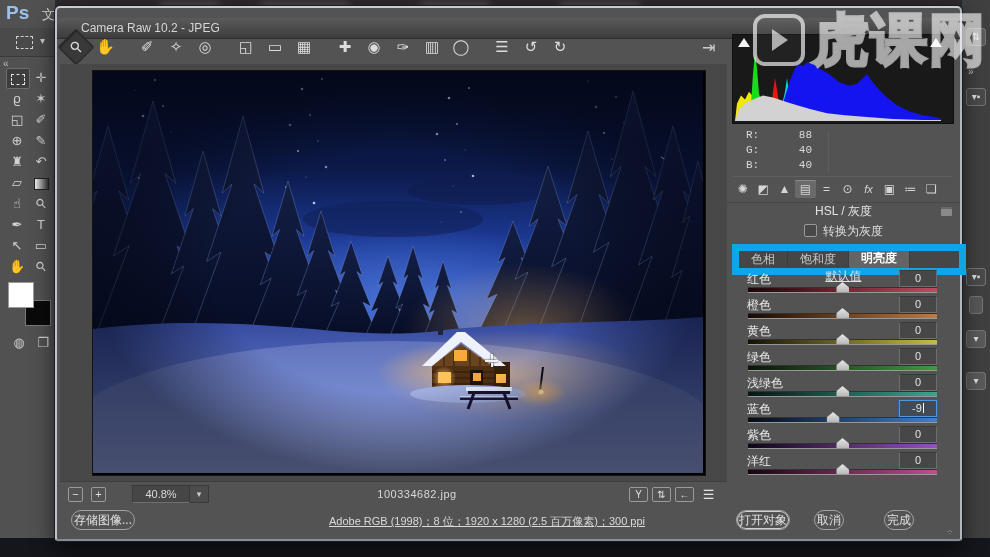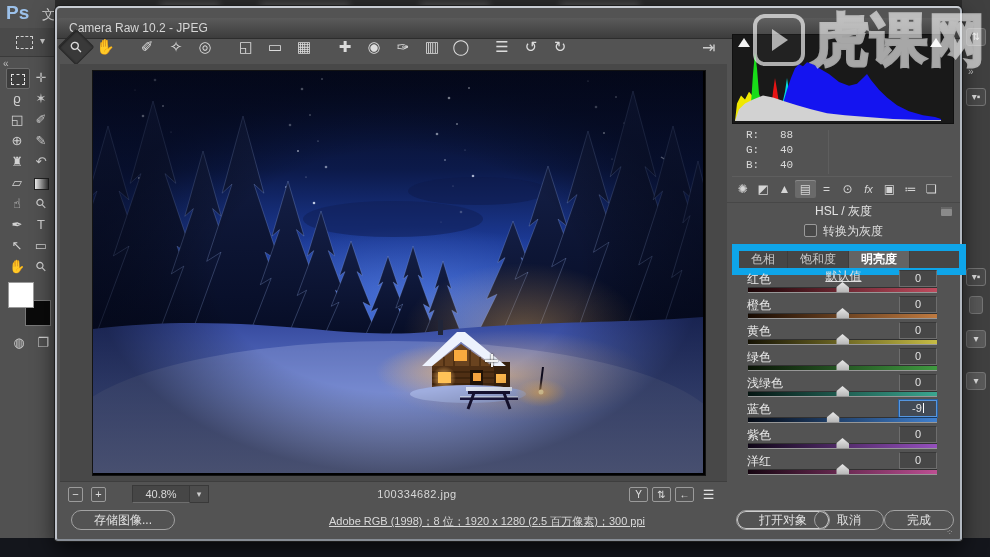--- a/index.html
+++ b/index.html
@@ -29,21 +29,21 @@
   
   #ps-right{position:absolute;left:962px;top:0;width:28px;height:540px;background:#404040;}
   .rs-btn{position:absolute;left:4px;width:18px;height:16px;background:#5a5a5a;border:1px solid #757575;border-radius:3px;color:#ddd;font-size:10px;text-align:center;line-height:15px;}
   .rs-plain{position:absolute;left:6px;color:#c0c0c0;font-size:10px;}
   #ps-bottom{position:absolute;left:0;top:538px;width:990px;height:19px;background:#14161c;}
   
   #dialog{position:absolute;left:55px;top:6px;width:903px;height:531px;background:#535353;
     border:2px solid;border-color:#c9cdd3 #b2b8c0 #878d95 #bfc3cb;border-radius:5px 5px 3px 3px;
     box-shadow:0 0 0 1px #1d1d1d,0 8px 22px rgba(0,0,0,.65);}
   #titlebar{position:absolute;left:0;top:10px;width:100%;height:21px;background:linear-gradient(#5a5a5a,#3c3c3c);
-    border-bottom:1px solid #2d2d2d;border-radius:4px 4px 0 0;color:#d6d6d6;font-size:12px;line-height:21px;padding-left:12px;box-sizing:border-box;}
+    border-bottom:1px solid #2d2d2d;border-radius:4px 4px 0 0;color:#d6d6d6;font-size:12px;line-height:21px;padding-left:24px;box-sizing:border-box;}
   #acr-toolbar{position:absolute;left:6px;top:24px;height:30px;display:flex;align-items:center;}
   .tool{width:24px;height:24px;line-height:24px;text-align:center;color:#dcdcdc;font-size:15px;margin-right:5px;}
   .tool.sel{background:#393939;border:1px solid #292929;box-shadow:inset 0 1px 2px rgba(0,0,0,.5);border-radius:2px;}
   .tool:nth-child(2),.tool:nth-child(5),.tool:nth-child(8),.tool:nth-child(13){margin-right:17px;}
   #fullscreen-btn{position:absolute;left:640px;top:28px;color:#cccccc;font-size:16px;}
   
   #preview-area{position:absolute;left:3px;top:56px;width:667px;height:417px;background:#484848;}
   #scene-wrap{position:absolute;left:32px;top:6px;width:612px;height:404px;border:1px solid #131313;background:#000;}
   #acr-cursor{position:absolute;left:392px;top:283px;width:13px;height:13px;}
   #acr-cursor:before,#acr-cursor:after{content:"";position:absolute;background:#f2f2f2;box-shadow:0 0 2px #000;}
@@ -53,48 +53,48 @@
   #statusbar{position:absolute;left:3px;top:473px;width:667px;height:24px;background:#535353;border-top:1px solid #3e3e3e;display:flex;align-items:center;}
   .sq-btn{width:13px;height:13px;border:1px solid #9b9b9b;border-radius:2px;color:#e0e0e0;font-size:11px;line-height:12px;text-align:center;margin-left:8px;}
   #zoom-box{margin-left:26px;width:56px;height:16px;background:#464646;border:1px solid #393939;border-bottom-color:#6e6e6e;color:#dadada;font-size:11px;text-align:center;line-height:16px;}
   #zoom-chev{width:18px;height:16px;background:#4c4c4c;border:1px solid #393939;border-left:none;color:#ccc;font-size:9px;text-align:center;line-height:16px;}
   #filename{flex:1;text-align:center;color:#d8d8d8;font-size:11px;letter-spacing:.5px;}
   #preview-btns{display:flex;align-items:center;margin-right:10px;}
   .pv-btn{min-width:15px;height:13px;border:1px solid #9b9b9b;border-radius:2px;color:#e2e2e2;font-size:10px;line-height:13px;text-align:center;margin-left:4px;padding:0 1px;}
   .pv-plain{border:none;font-size:13px;margin-left:6px;}
   
   #footer{position:absolute;left:0;top:497px;width:903px;height:32px;}
-  .pill{position:absolute;height:20px;background:none;border:1px solid #a2a2a2;border-radius:10px;color:#e2e2e2;font-size:12px;padding:0 22px;line-height:18px;font-family:inherit;}
+  .pill{position:absolute;height:20px;background:none;border:1px solid #a2a2a2;border-radius:10px;color:#e2e2e2;font-size:12px;padding:0 2px;line-height:18px;font-family:inherit;}
   #save-btn{left:14px;top:5px;}
   #open-btn{left:679px;top:5px;box-shadow:0 0 0 1px #cfcfcf inset;}
   #cancel-btn{left:757px;top:5px;}
   #done-btn{left:827px;top:5px;}
   #info-link{position:absolute;left:240px;top:9px;width:380px;text-align:center;color:#d9d9d9;font-size:11px;text-decoration:underline;}
   #grip{position:absolute;left:889px;top:519px;color:#9a9a9a;font-size:9px;}
   
   #right-panel{position:absolute;left:670px;top:22px;width:233px;height:451px;}
   #histogram{position:absolute;left:5px;top:4px;width:220px;height:88px;background:#191919;border:1px solid #101010;}
   .clip-tri{position:absolute;top:3px;width:0;height:0;border-left:6px solid transparent;border-right:6px solid transparent;border-bottom:9px solid #f2f2f2;}
   #clip-l{left:5px;} #clip-r{left:197px;}
   #rgb-readout{position:absolute;left:5px;top:98px;width:220px;height:48px;border-bottom:1px solid #5e5e5e;font-family:"Liberation Mono","DejaVu Sans Mono",monospace;font-size:11px;color:#dadada;}
   .rgb-row{position:relative;height:15px;line-height:15px;}
   .rgb-lab{position:absolute;left:14px;}
-  .rgb-val{position:absolute;left:48px;width:32px;text-align:left;}
+  .rgb-val{position:absolute;left:48px;width:32px;text-align:right;}
   #rgb-div{position:absolute;left:96px;top:2px;width:1px;height:44px;background:#5e5e5e;}
   #panel-icons{position:absolute;left:5px;top:150px;width:220px;height:20px;display:flex;}
   .p-icon{width:21px;height:18px;text-align:center;line-height:18px;color:#d5d5d5;font-size:12px;}
   .p-icon.sel{background:#6a6a6a;border-radius:2px;box-shadow:inset 0 1px 0 #8a8a8a;}
   .p-icon.fx{font-style:italic;font-weight:normal;font-size:11px;}
   #panel-title-row{position:absolute;left:0;top:172px;width:233px;height:17px;border-top:1px solid #474747;text-align:center;color:#e3e3e3;font-size:12px;line-height:17px;}
   #panel-menu{position:absolute;right:8px;top:4px;width:11px;height:9px;background:#8a8a8a;border-radius:1px;box-shadow:inset 0 2px 0 #666;}
   #checkbox-row{position:absolute;left:0;top:192px;width:233px;height:18px;text-align:center;color:#dedede;font-size:12px;line-height:18px;}
   #gs-checkbox{display:inline-block;width:11px;height:11px;background:#484848;border:1px solid #9a9a9a;border-radius:2px;vertical-align:-2px;margin-right:6px;}
   #hsl-tabs{position:absolute;left:5px;top:202px;width:220px;height:17px;margin-top:12px;display:flex;background:#464646;border:7px solid #0ea5e9;}
   .tab{padding:0 12px;font-size:12px;color:#c6c6c6;line-height:17px;border-right:1px solid #3c3c3c;}
-  .tab.active{background:#646464;color:#fff;font-weight:bold;}
+  .tab.active{background:#646464;color:#fff;font-weight:bold;font-family:Liberation Mono, monospace;}
   #default-link{position:absolute;left:0;top:238px;width:233px;text-align:center;color:#e0e0e0;font-size:12px;text-decoration:underline;}
   #sliders{position:absolute;left:0;top:240px;width:233px;}
   .srow{position:relative;height:26px;}
   .sl-label{position:absolute;left:20px;top:1px;color:#eaeaea;font-size:12px;}
   .sl-val{position:absolute;left:172px;top:0;width:36px;height:15px;background:#474747;border:1px solid #6e6e6e;border-top-color:#393939;color:#e2e2e2;font-size:11px;text-align:center;line-height:15px;}
   .sl-val.active{border:1px solid #5596e0;box-shadow:0 0 0 1px #2a5f9e;background:#424a55;}
   .sl-val.active:after{content:"";display:inline-block;width:1px;height:10px;background:#fff;vertical-align:-1px;margin-left:1px;}
   .sl-track{position:absolute;left:21px;top:18px;width:189px;height:4px;box-shadow:0 1px 0 rgba(255,255,255,.4),0 -1px 0 rgba(0,0,0,.4);}
   .sl-thumb{position:absolute;top:-6px;width:13px;height:10px;background:linear-gradient(#e8e8e8,#b8b8b8);transform:translateX(-50%);
     clip-path:polygon(50% 0,100% 55%,100% 100%,0 100%,0 55%);box-shadow:0 1px 1px rgba(0,0,0,.5);}

